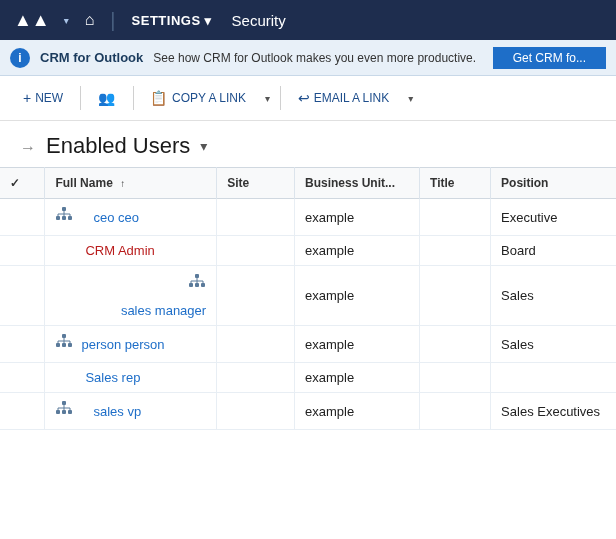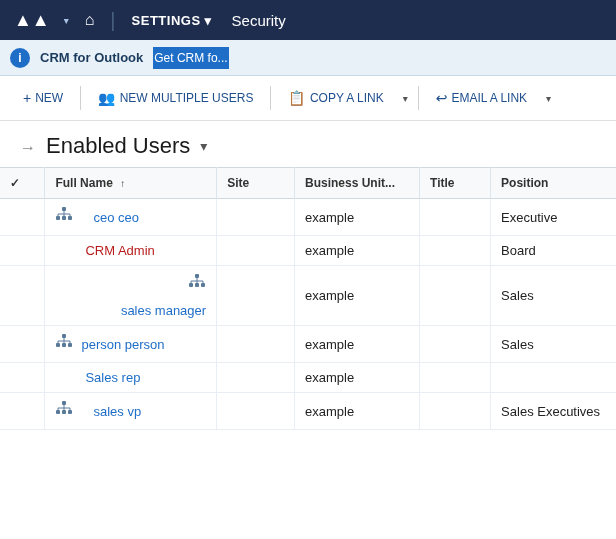--- a/index.html
+++ b/index.html
@@ -87,21 +87,21 @@
     }
     .crm-banner-text {
       color: #333;
       font-size: 12px;
       flex: 1;
     }
     .crm-banner-btn {
       background: #1e6ec8;
       color: #fff;
       border: none;
-      padding: 4px 1px;
+      padding: 4px 20px;
       font-size: 12px;
       cursor: pointer;
       white-space: nowrap;
     }
 
     
     .toolbar {
       display: flex;
       align-items: center;
       padding: 8px 12px;
@@ -234,32 +234,32 @@
     <span>▾</span>
   </button>
   <span class="nav-security-label">Security</span>
 </div>
 
 <div class="crm-banner">
   <div class="crm-banner-icon">
     <span>i</span>
   </div>
   <span class="crm-banner-title">CRM for Outlook</span>
+  <span class="crm-banner-text">See how CRM for Outlook makes you even more productive.</span>
   <button class="crm-banner-btn">Get CRM fo...</button>
 </div>
 
 <div class="toolbar">
   <button class="toolbar-btn">
     <span class="btn-icon">+</span>
     <span>NEW</span>
   </button>
   <div class="toolbar-divider"></div>
   <button class="toolbar-btn">
     <span class="btn-icon">👥</span>
-    <span>NEW MULTIPLE USERS</span>
   </button>
   <div class="toolbar-divider"></div>
   <button class="toolbar-btn">
     <span class="btn-icon">📋</span>
     <span>COPY A LINK</span>
   </button>
   <span class="toolbar-chevron">▾</span>
   <div class="toolbar-divider"></div>
   <button class="toolbar-btn">
     <span class="btn-icon">↩</span>

